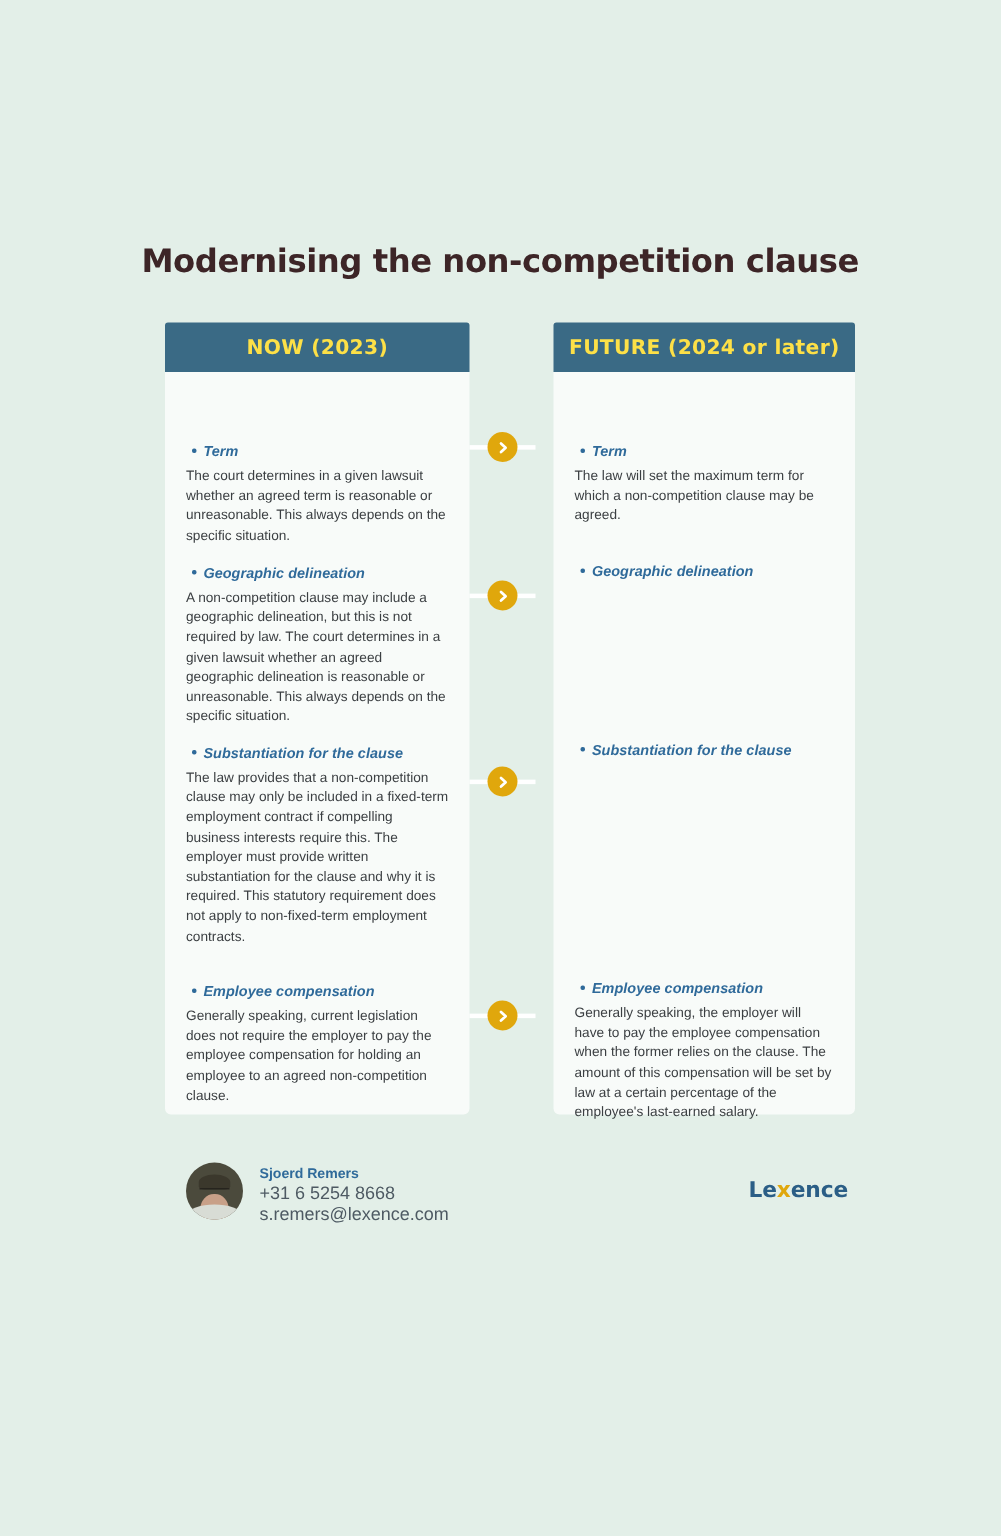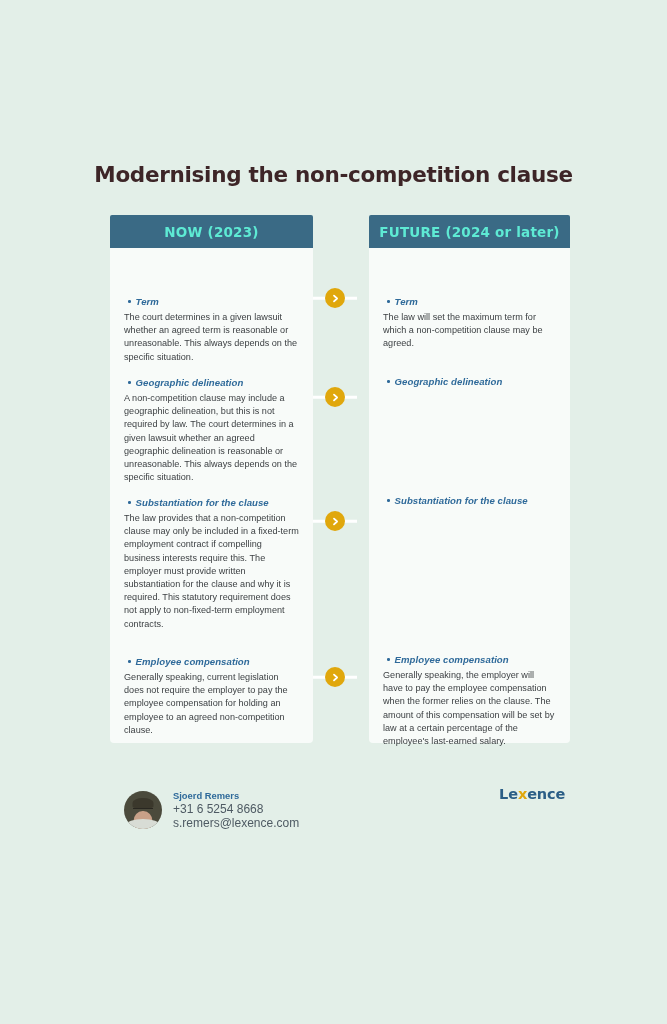--- a/index.html
+++ b/index.html
@@ -42,21 +42,21 @@
     position: absolute;
     top: 215px;
   }
   .column.left  { left: 110px;  width: 203px; }
   .column.right { left: 369px;  width: 201px; }
 
   .col-header {
     position: relative;
     height: 33px;
     background: #3a6a85;
-    color: #5eead4;
+    color: #fde047;
     display: flex;
     align-items: center;
     justify-content: center;
     font-size: 13.5px;
     font-weight: bold;
     letter-spacing: 0.2px;
     font-family: "DejaVu Sans", sans-serif;
     border-radius: 2px 2px 0 0;
   }
   .col-header .notch {
@@ -149,23 +149,22 @@
     position: absolute;
     left: 0;
     top: 775px;
     width: 667px;
     height: 60px;
   }
 
   .contact {
     position: absolute;
     left: 124px;
-    top: 14px;
-    display: flex;
-    align-items: center;
+    top: 0;
+    display: flex;
     gap: 11px;
   }
 
   .avatar {
     width: 38px;
     height: 38px;
     border-radius: 50%;
     overflow: hidden;
     flex: none;
     position: relative;

